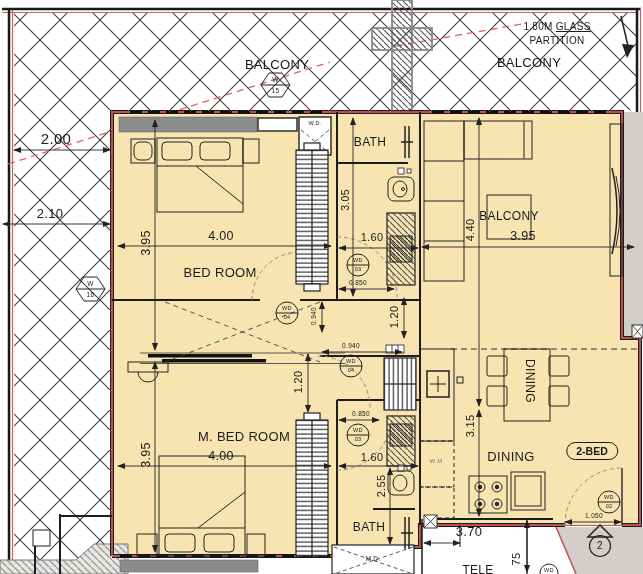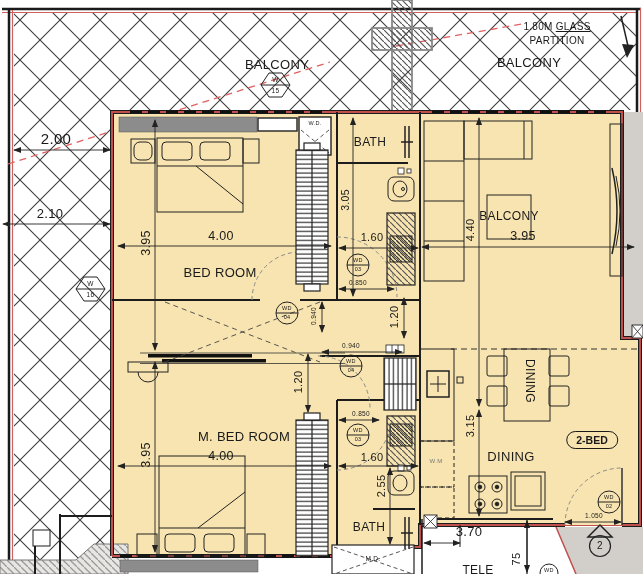--- a/index.html
+++ b/index.html
@@ -6,21 +6,21 @@
   #plan{position:relative;width:643px;height:574px;overflow:hidden;background:#fff;
         font-family:"Liberation Sans",sans-serif;}
   #plan svg{position:absolute;left:0;top:0;}
   .lbl{position:absolute;color:#1a1a1a;white-space:nowrap;line-height:1;
        transform:translate(-50%,-50%);letter-spacing:.3px;font-family:"Liberation Sans",sans-serif;}
   .v{transform:translate(-50%,-50%) rotate(-90deg);}
   .v90{transform:translate(-50%,-50%) rotate(90deg);}
   .ul{text-decoration:underline;}
   .badge{position:absolute;transform:translate(-50%,-50%);border:1.6px solid #1a1a1a;
          border-radius:10px;padding:2px 9px;font-size:10.5px;font-weight:bold;color:#1a1a1a;
-         background:transparent;white-space:nowrap;}
+         background:transparent;white-space:nowrap;margin-top:11px;}
   
   .diml{stroke:#222;stroke-width:.9;fill:none;marker-start:url(#ar);marker-end:url(#ar);}
   .wall-b{stroke:#1c1c1c;stroke-width:4;fill:none;}
   .wall-r{stroke:#c0504d;stroke-width:2;fill:none;}
   .iw{stroke:#1c1c1c;stroke-width:2;fill:none;}
   .furn{stroke:#222;stroke-width:1;fill:none;}
   .darc{stroke:#8a8a8a;stroke-width:1;fill:none;stroke-dasharray:4 3;}
   .sym{stroke:#222;stroke-width:1;fill:none;}
 </style>
 </head>

